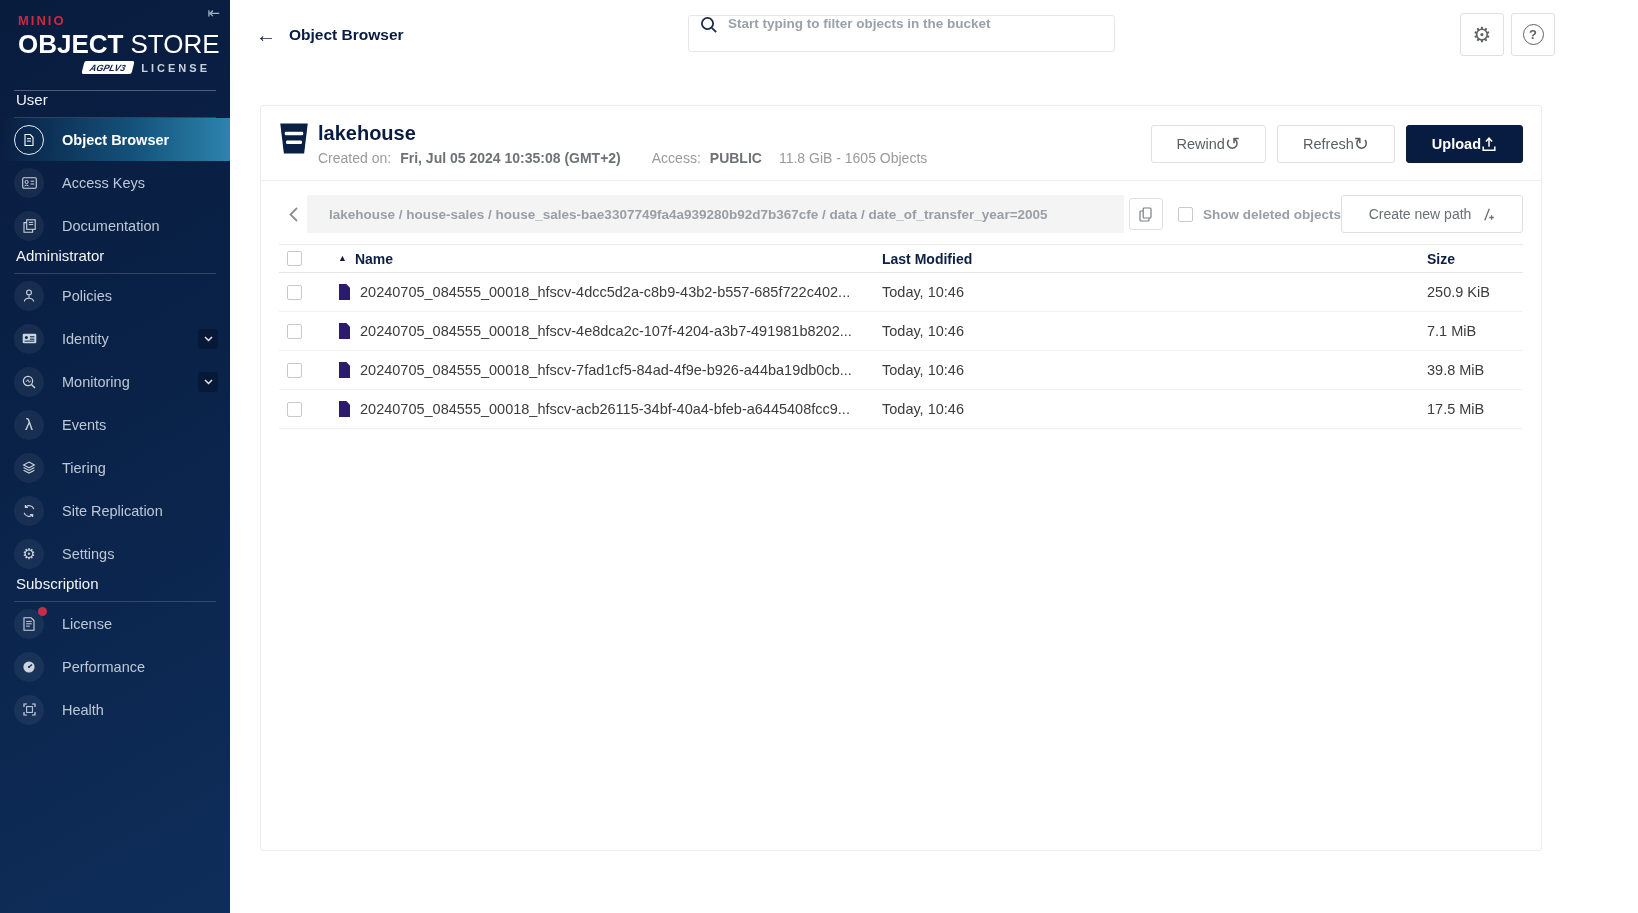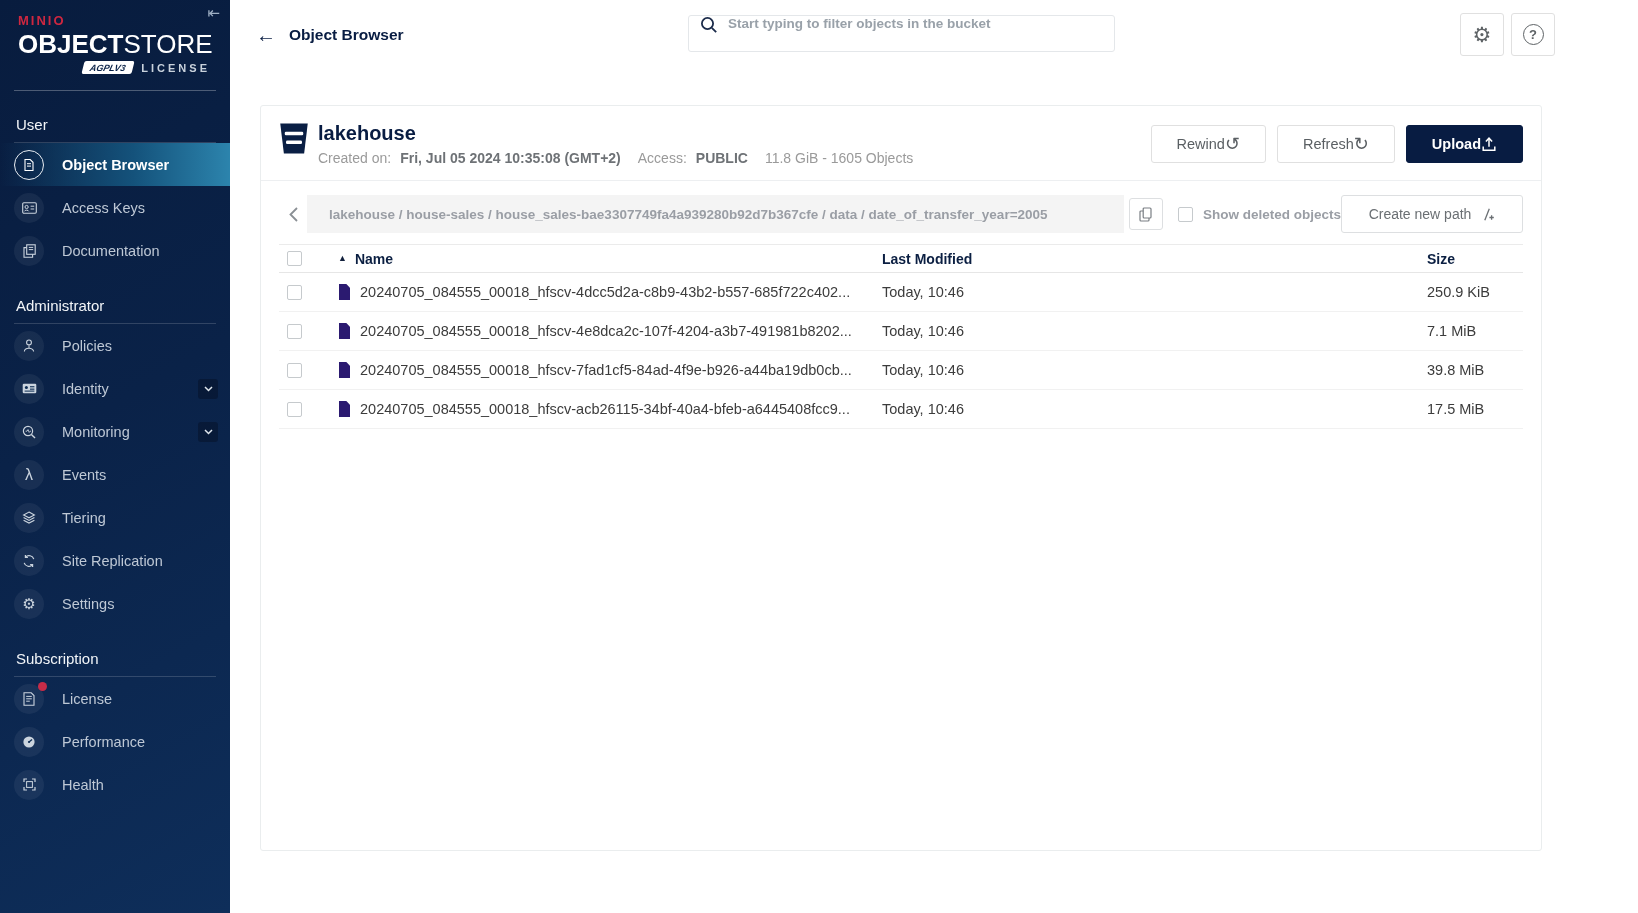--- a/index.html
+++ b/index.html
@@ -6,27 +6,27 @@
   html,body{width:1638px;height:913px;overflow:hidden}
   body{font-family:"Liberation Sans",sans-serif;background:#fff;display:flex}
 
   
   .sidebar{width:230px;min-width:230px;height:913px;position:relative;
     background:linear-gradient(150deg,#081C3E 0%,#0A2248 45%,#0E2E5A 100%);color:#C3CBD8}
   .collapse-ic{position:absolute;top:4px;right:10px;font-size:15px;color:#9FB0C4;cursor:pointer}
   .logo{padding:13px 18px 0}
   .brand{color:#CE2740;font-weight:bold;font-size:13px;letter-spacing:2px}
   .obj-store{font-size:26px;color:#fff;margin-top:1px;white-space:nowrap}
-  .obj{font-weight:700}.store{font-weight:300;}
+  .obj{font-weight:700}.store{font-weight:300;margin-left:7px}
   .lic-line{display:flex;justify-content:flex-end;align-items:center;gap:9px;margin-top:1px;padding-right:2px}
   .agpl{background:#fff;color:#0A2248;font-style:italic;font-weight:bold;font-size:9px;
     padding:1.5px 7px;transform:skewX(-14deg);border-radius:2px}
   .license{font-size:11px;letter-spacing:3px;color:#C9D2DC;font-weight:600}
   .logo-divider{border-bottom:1px solid rgba(255,255,255,.28);margin:16px 14px 0}
-  .section{margin-top:25px}
+  .section{}
   .section-label{color:#F2F5F8;font-size:15px;padding:0 16px 9px}
   .section-divider{border-bottom:1px solid rgba(255,255,255,.16);margin:0 14px}
   .item{height:43px;display:flex;align-items:center;padding:0 12px 0 14px;font-size:14.5px;color:#BEC8D5;cursor:pointer}
   .ic{width:30px;height:30px;min-width:30px;border-radius:50%;background:rgba(255,255,255,.06);
     display:flex;align-items:center;justify-content:center;margin-right:18px;color:#CBD4DE;position:relative;font-size:14px}
   .item.active{background:linear-gradient(90deg,rgba(10,34,72,0) 0%,#14527B 58%,#2C84AD 100%);color:#fff;font-weight:bold}
   .item.active .ic{border:1px solid #E8EDF2;background:transparent;color:#fff}
   .chev{margin-left:auto;width:20px;height:20px;border-radius:3px;background:rgba(3,10,24,.35);
     display:flex;align-items:center;justify-content:center}
   .badge-dot{position:absolute;top:-2px;right:-3px;width:9px;height:9px;border-radius:50%;background:#C72C48}
@@ -298,21 +298,21 @@
         <svg width="30" height="33" viewBox="0 0 24 26">
             <path d="M1 1h22l-2.9 24H3.9L1 1z" fill="#0A1F44"></path>
             <rect x="4.6" y="7.6" width="14.8" height="2.7" rx="1" fill="#fff"></rect>
             <rect x="5.6" y="14.6" width="12.8" height="2.7" rx="1" fill="#fff"></rect>
           </svg>
         <div>
           <div class="bh-title">lakehouse</div>
           <div class="bh-info">
             <span>Created on:</span>
             <b>Fri, Jul 05 2024 10:35:08 (GMT+2)</b>
-            <span style="margin-left:8px">Access:</span>
+            <span style="margin-left:22px">Access:</span>
             <b>PUBLIC</b>
             <span style="margin-left:8px">11.8 GiB - 1605 Objects</span>
           </div>
         </div>
       </div>
       <div class="bh-buttons">
         <button class="btn">
           <span>Rewind</span>
           <span class="glyph">↺</span>
         </button>

